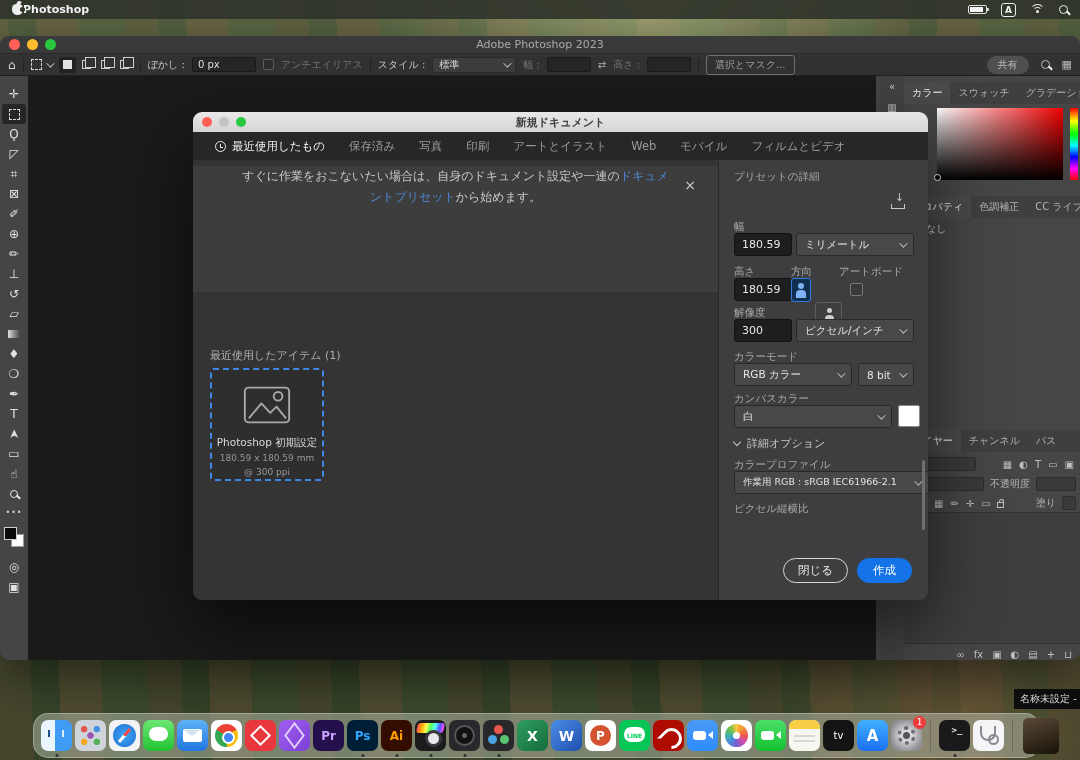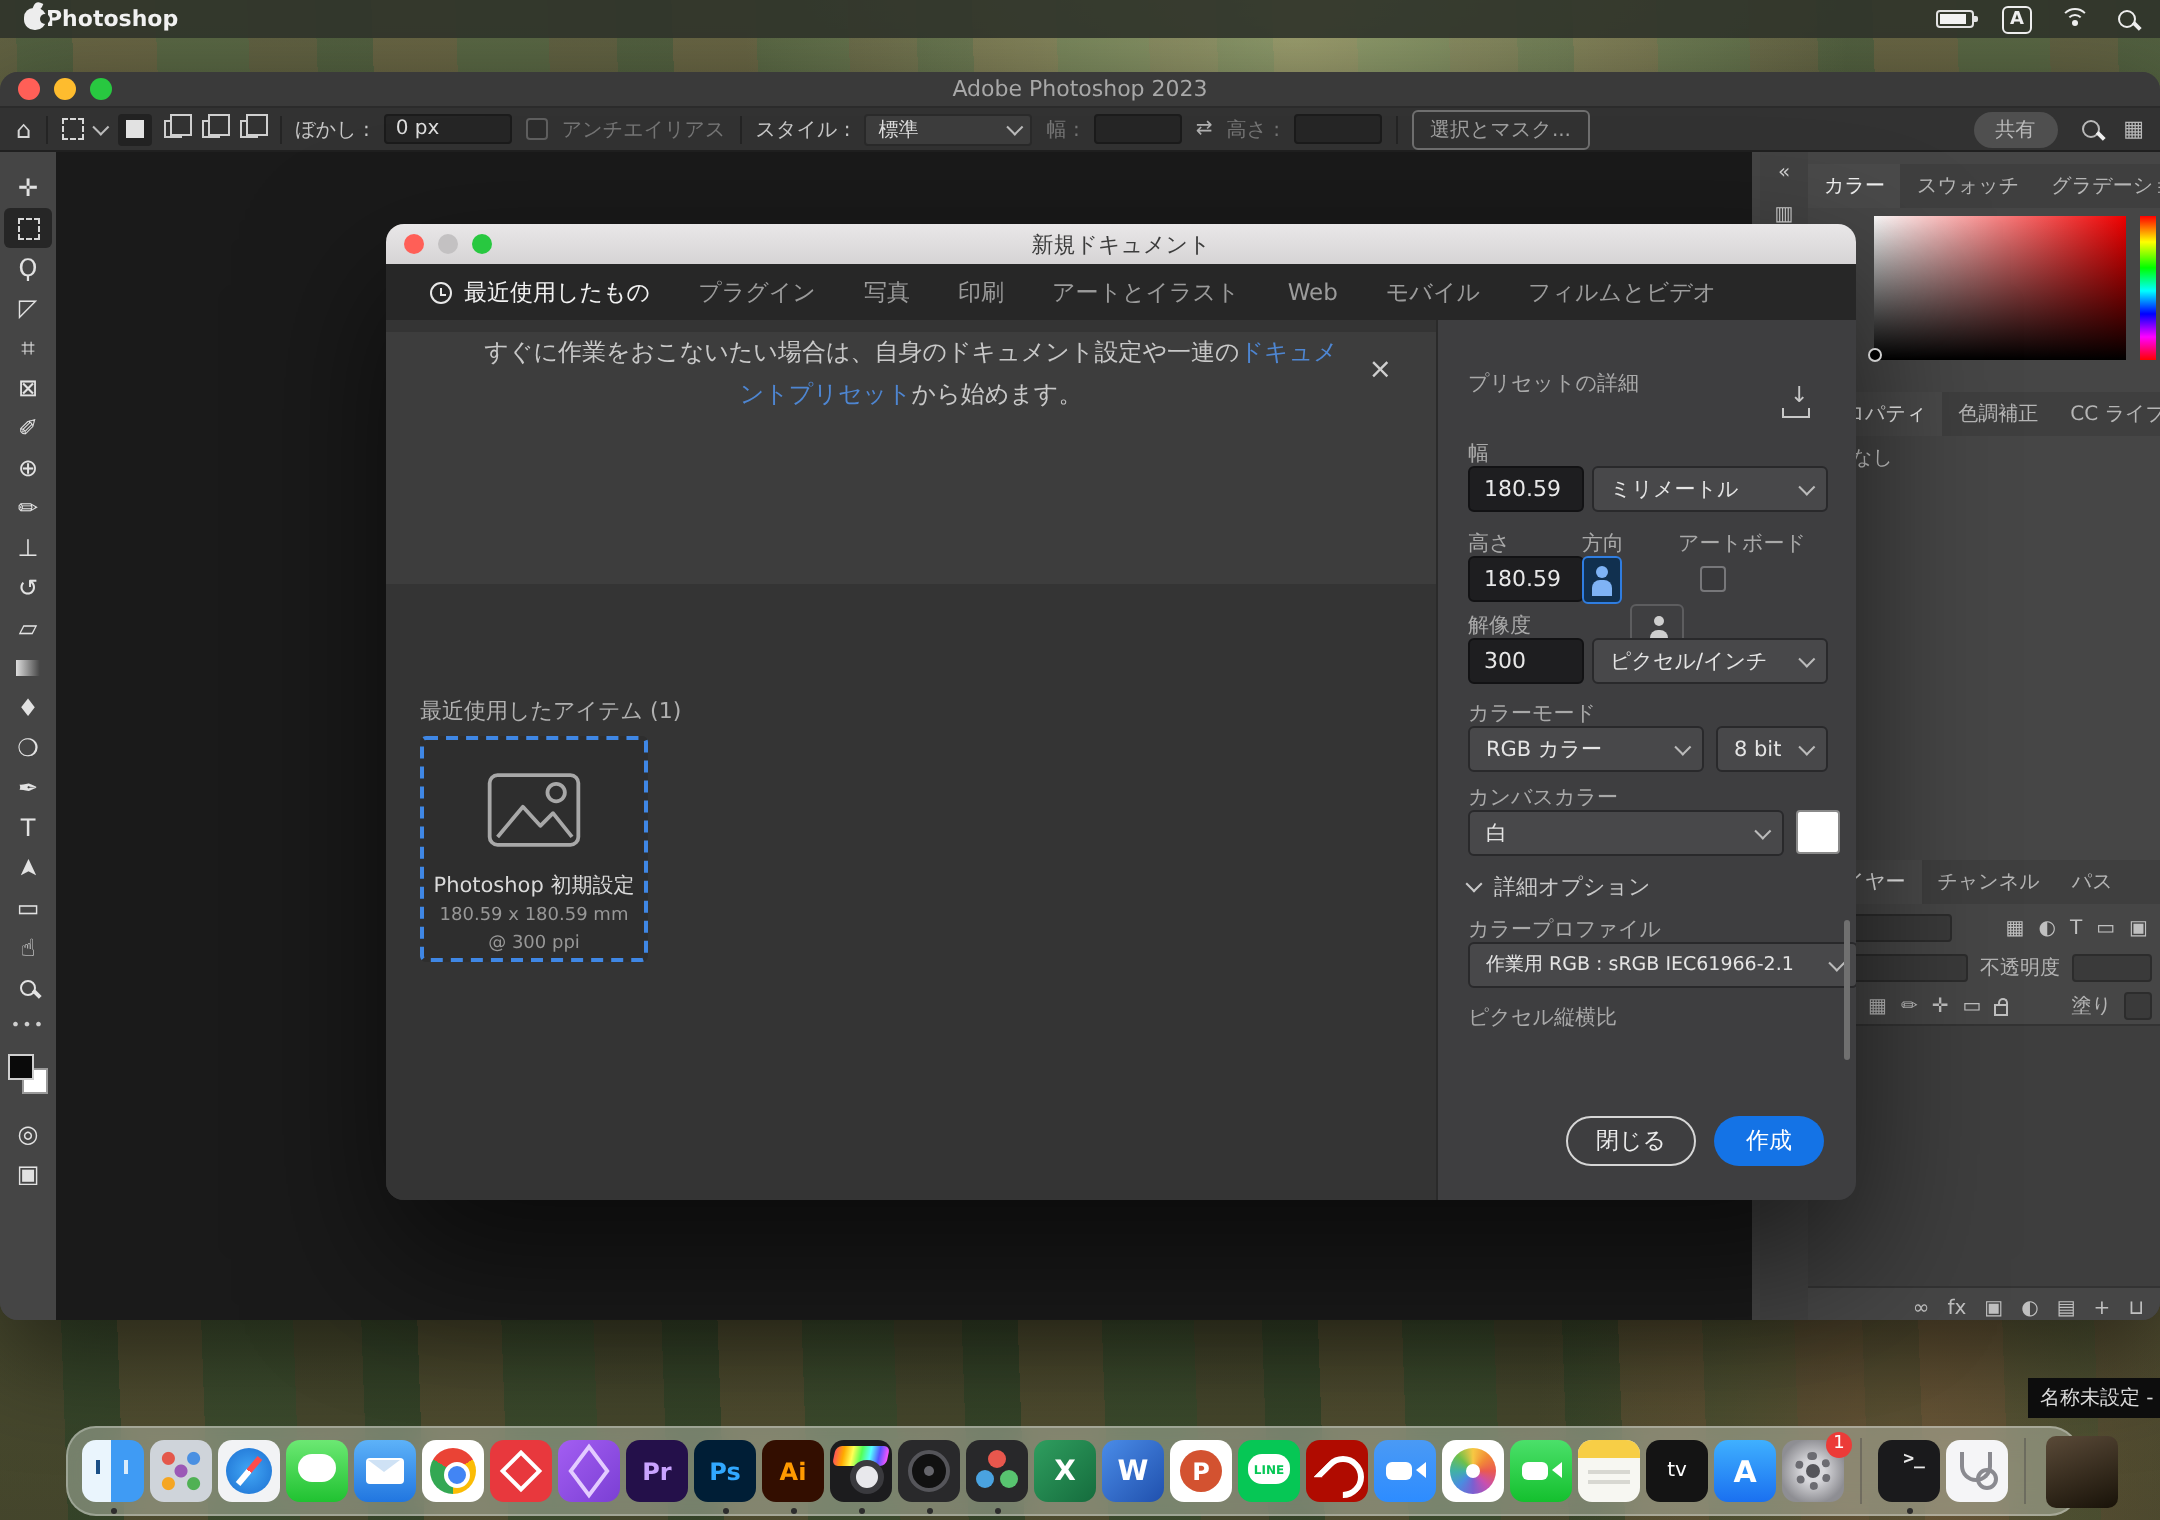--- a/index.html
+++ b/index.html
@@ -83,21 +83,21 @@
   .none-lbl{position:absolute;left:46px;top:146px;color:#cfcfcf;font-size:10px}
   .lay-row{position:absolute;left:24px;right:0;display:flex;align-items:center;gap:6px;font-size:10px;color:#b5b5b5}
   .lbox{background:#3a3a3a;border:1px solid #2c2c2c;border-radius:2px;height:14px}
   .licons{display:flex;gap:7px;color:#c0c0c0;font-size:10px;align-items:center}
   .lock-css{width:7px;height:6px;border:1.2px solid #c0c0c0;position:relative;margin-top:3px}
   .lock-css::before{content:"";position:absolute;left:1px;top:-4px;width:3px;height:3px;border:1.2px solid #c0c0c0;border-bottom:none;border-radius:3px 3px 0 0}
   .lay-list{position:absolute;left:24px;right:0;top:436px;height:132px;background:#3e3e3e;border-top:1px solid #333;border-bottom:1px solid #333}
   
   .dialog{position:absolute;left:193px;top:112px;width:735px;height:488px;border-radius:9px;overflow:hidden;box-shadow:0 30px 70px rgba(0,0,0,.6);z-index:10;background:#343434}
   .dlg-title{height:20px;background:linear-gradient(#e9e7e8,#d6d4d5);position:relative;display:flex;align-items:center}
-  .dlg-title .t{position:absolute;left:0;right:0;text-align:center;color:#3c3c3c;font-size:11px;font-weight:normal}
+  .dlg-title .t{position:absolute;left:0;right:0;text-align:center;color:#3c3c3c;font-size:11px;font-weight:bold}
   .dlg-tabs{height:28px;background:#272727;display:flex;align-items:center;gap:24px;padding-left:22px;font-size:11.5px;color:#9b9b9b}
   .dlg-tab{display:flex;align-items:center;gap:6px;white-space:nowrap}
   .dlg-tab.active{color:#f2f2f2}
   .clock{width:11px;height:11px;border:1.3px solid #e8e8e8;border-radius:50%;position:relative;display:inline-block}
   .clock::after{content:"";position:absolute;left:4px;top:2px;width:1.3px;height:4px;background:#e8e8e8}
   .clock::before{content:"";position:absolute;left:4px;top:5px;width:3px;height:1.3px;background:#e8e8e8}
   .dlg-left{position:absolute;left:0;top:48px;width:525px;bottom:0;background:#343434}
   .hero{position:absolute;left:0;top:6px;width:525px;height:126px;background:#3d3d3d}
   .hero-close{position:absolute;right:22px;top:12px;color:#cfcfcf;font-size:14px;line-height:1}
   .hero h1{font-size:21px;font-weight:500;color:#ececec;text-align:center;margin-top:30px;letter-spacing:.5px}
@@ -434,21 +434,21 @@
       <span class="light" style="width:10px;height:10px;background:#28c840"></span>
     </span>
     <span class="t">新規ドキュメント</span>
   </div>
   <div class="dlg-tabs" id="dlg-tabs">
       <div class="dlg-tab active">
         <span class="clock"></span>
         <span>最近使用したもの</span>
       </div>
       <div class="dlg-tab">
-        <span>プラグイン</span>
+        <span>保存済み</span>
       </div>
       <div class="dlg-tab">
         <span>写真</span>
       </div>
       <div class="dlg-tab">
         <span>印刷</span>
       </div>
       <div class="dlg-tab">
         <span>アートとイラスト</span>
       </div>
@@ -475,21 +475,21 @@
         <circle cx="44" cy="13" r="5.5" fill="none" stroke="#a8a8a8" stroke-width="2.4"></circle>
         <path d="M7 41 L23 22 L34 34 L42 26 L54 41" fill="none" stroke="#a8a8a8" stroke-width="2.4" stroke-linejoin="round"></path>
       </svg>
       <div class="ttl">Photoshop 初期設定</div>
       <div class="sub">180.59 x 180.59 mm @ 300 ppi</div>
     </div>
 
   </div>
 
   <div class="dlg-form">
-    <div class="f" style="top:25px">プリセットの詳細</div>
+    <div class="f" style="top:10px">プリセットの詳細</div>
     <span class="dl-ic"></span>
     <div class="f" style="top:60px">幅</div>
     <input class="fin f" style="top: 73px; width: 58px;" value="180.59">
     <div class="fdd f" style="top:73px;left:77px;width:118px">
         <span>ミリメートル</span>
         <span class="chev"></span>
       </div>
     <div class="f" style="top:105px">高さ</div>
     <div class="f" style="top:105px;left:72px">方向</div>
     <div class="f" style="top:105px;left:120px">アートボード</div>

